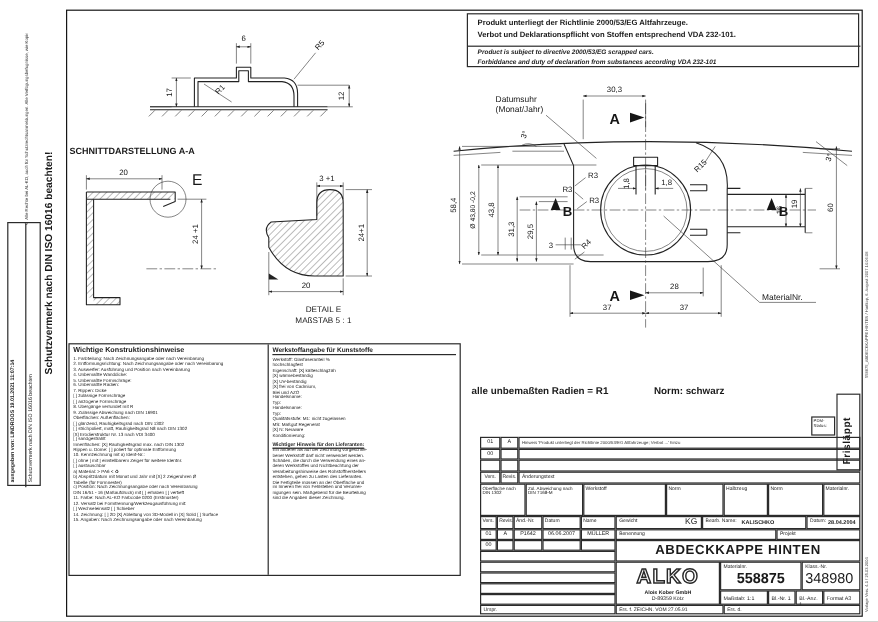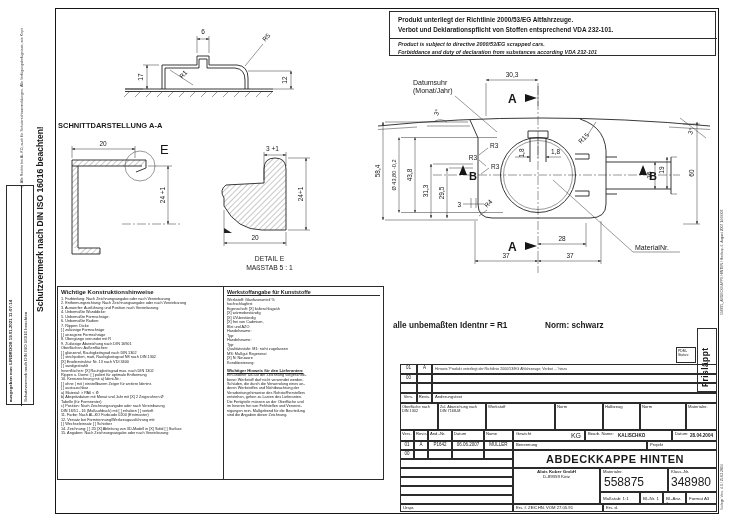--- a/index.html
+++ b/index.html
@@ -234,21 +234,21 @@
     </g>
     <g>
       <text font-size="7" x="38" y="27">Datumsuhr</text>
       <text font-size="7" x="38" y="35">(Monat/Jahr)</text>
       <path class="thin" d="M80,38 L122,74"></path>
       <path class="thin" d="M178,122 L258,194 H305"></path>
       <text font-size="7" x="260" y="192">MaterialNr.</text>
     </g>
   </svg>
 
-  <div class="abs" style="left:393px;top:321px;font-size:8.2px;font-weight:bold;">alle unbemaßten Identnr = R1</div>
+  <div class="abs" style="left:393px;top:321px;font-size:8.2px;font-weight:bold;">alle unbemaßten Radien = R1</div>
   <div class="abs" style="left:545px;top:321px;font-size:8.2px;font-weight:bold;">Norm: schwarz</div>
 
   <div class="abs cellb" style="left:57px;top:286px;width:327px;height:194px;display:flex;background:#fff;">
     <div style="width:166px;border-right:0.8px solid #2b2b2b;box-sizing:border-box;padding:2px 3px;overflow:hidden;">
       <div style="font-size:6px;font-weight:bold;margin-bottom:2px;">Wichtige Konstruktionshinweise</div>
       <div>
           <div class="note-line">1. Farbteilung:            Nach Zeichnungsangabe oder nach Vereinbarung</div>
           <div class="note-line">2. Entformungsrichtung:    Nach Zeichnungsangabe oder nach Vereinbarung</div>
           <div class="note-line">3. Auswerfer:              Ausführung und Position nach Vereinbarung</div>
           <div class="note-line">4. Unbemaßte Wanddicke:</div>
@@ -379,26 +379,27 @@
     <div class="abs cellb" style="left:0;top:121.5px;width:113px;height:9px;"></div>
     <div class="abs cellb" style="left:0;top:130.5px;width:113px;height:9.5px;"></div>
 
     <div class="abs cellb lbl" style="left:113px;top:76.5px;width:134px;height:9px;padding:1px 0 0 2px;">Benennung</div>
     <div class="abs cellb lbl" style="left:247px;top:76.5px;width:70px;height:9px;padding:1px 0 0 2px;">Projekt</div>
     <div class="abs cellb" style="left:113px;top:85.5px;width:204px;height:18.5px;display:flex;align-items:center;justify-content:center;">
       <span style="font-size:11px;font-weight:bold;letter-spacing:.5px;">ABDECKKAPPE HINTEN</span>
     </div>
 
     <div class="abs cellb" style="left:113px;top:104px;width:87px;height:36px;text-align:center;">
+      <div class="alko" style="margin-top:2px;">ALKO</div>
       <div style="font-size:4.4px;font-weight:bold;">Alois Kober GmbH</div>
       <div style="font-size:4.4px;">D-89359 Kötz</div>
     </div>
     <div class="abs cellb" style="left:200px;top:104px;width:68px;height:24px;">
       <div class="lbl" style="padding:1px 0 0 2px;">Materialnr.</div>
-      <div style="font-size:12px;font-weight:normal;padding-left:3px;">558875</div>
+      <div style="font-size:12px;font-weight:bold;padding-left:13px;">558875</div>
     </div>
     <div class="abs cellb" style="left:268px;top:104px;width:49px;height:24px;">
       <div class="lbl" style="padding:1px 0 0 2px;">Klass.-Nr.</div>
       <div style="font-size:12px;padding-left:2px;">348980</div>
     </div>
     <div class="abs cellb" style="left:200px;top:128px;width:40px;height:12px;padding:3px 0 0 2px;font-size:4.4px;">Maßstab:  1:1</div>
     <div class="abs cellb" style="left:240px;top:128px;width:23px;height:12px;padding:3px 0 0 2px;font-size:4.4px;">Bl.-Nr. 1</div>
     <div class="abs cellb" style="left:263px;top:128px;width:23px;height:12px;padding:3px 0 0 2px;font-size:4.4px;">Bl.-Anz. 1</div>
     <div class="abs cellb" style="left:286px;top:128px;width:31px;height:12px;padding:3px 0 0 2px;font-size:4.4px;">Format  A3</div>
 

